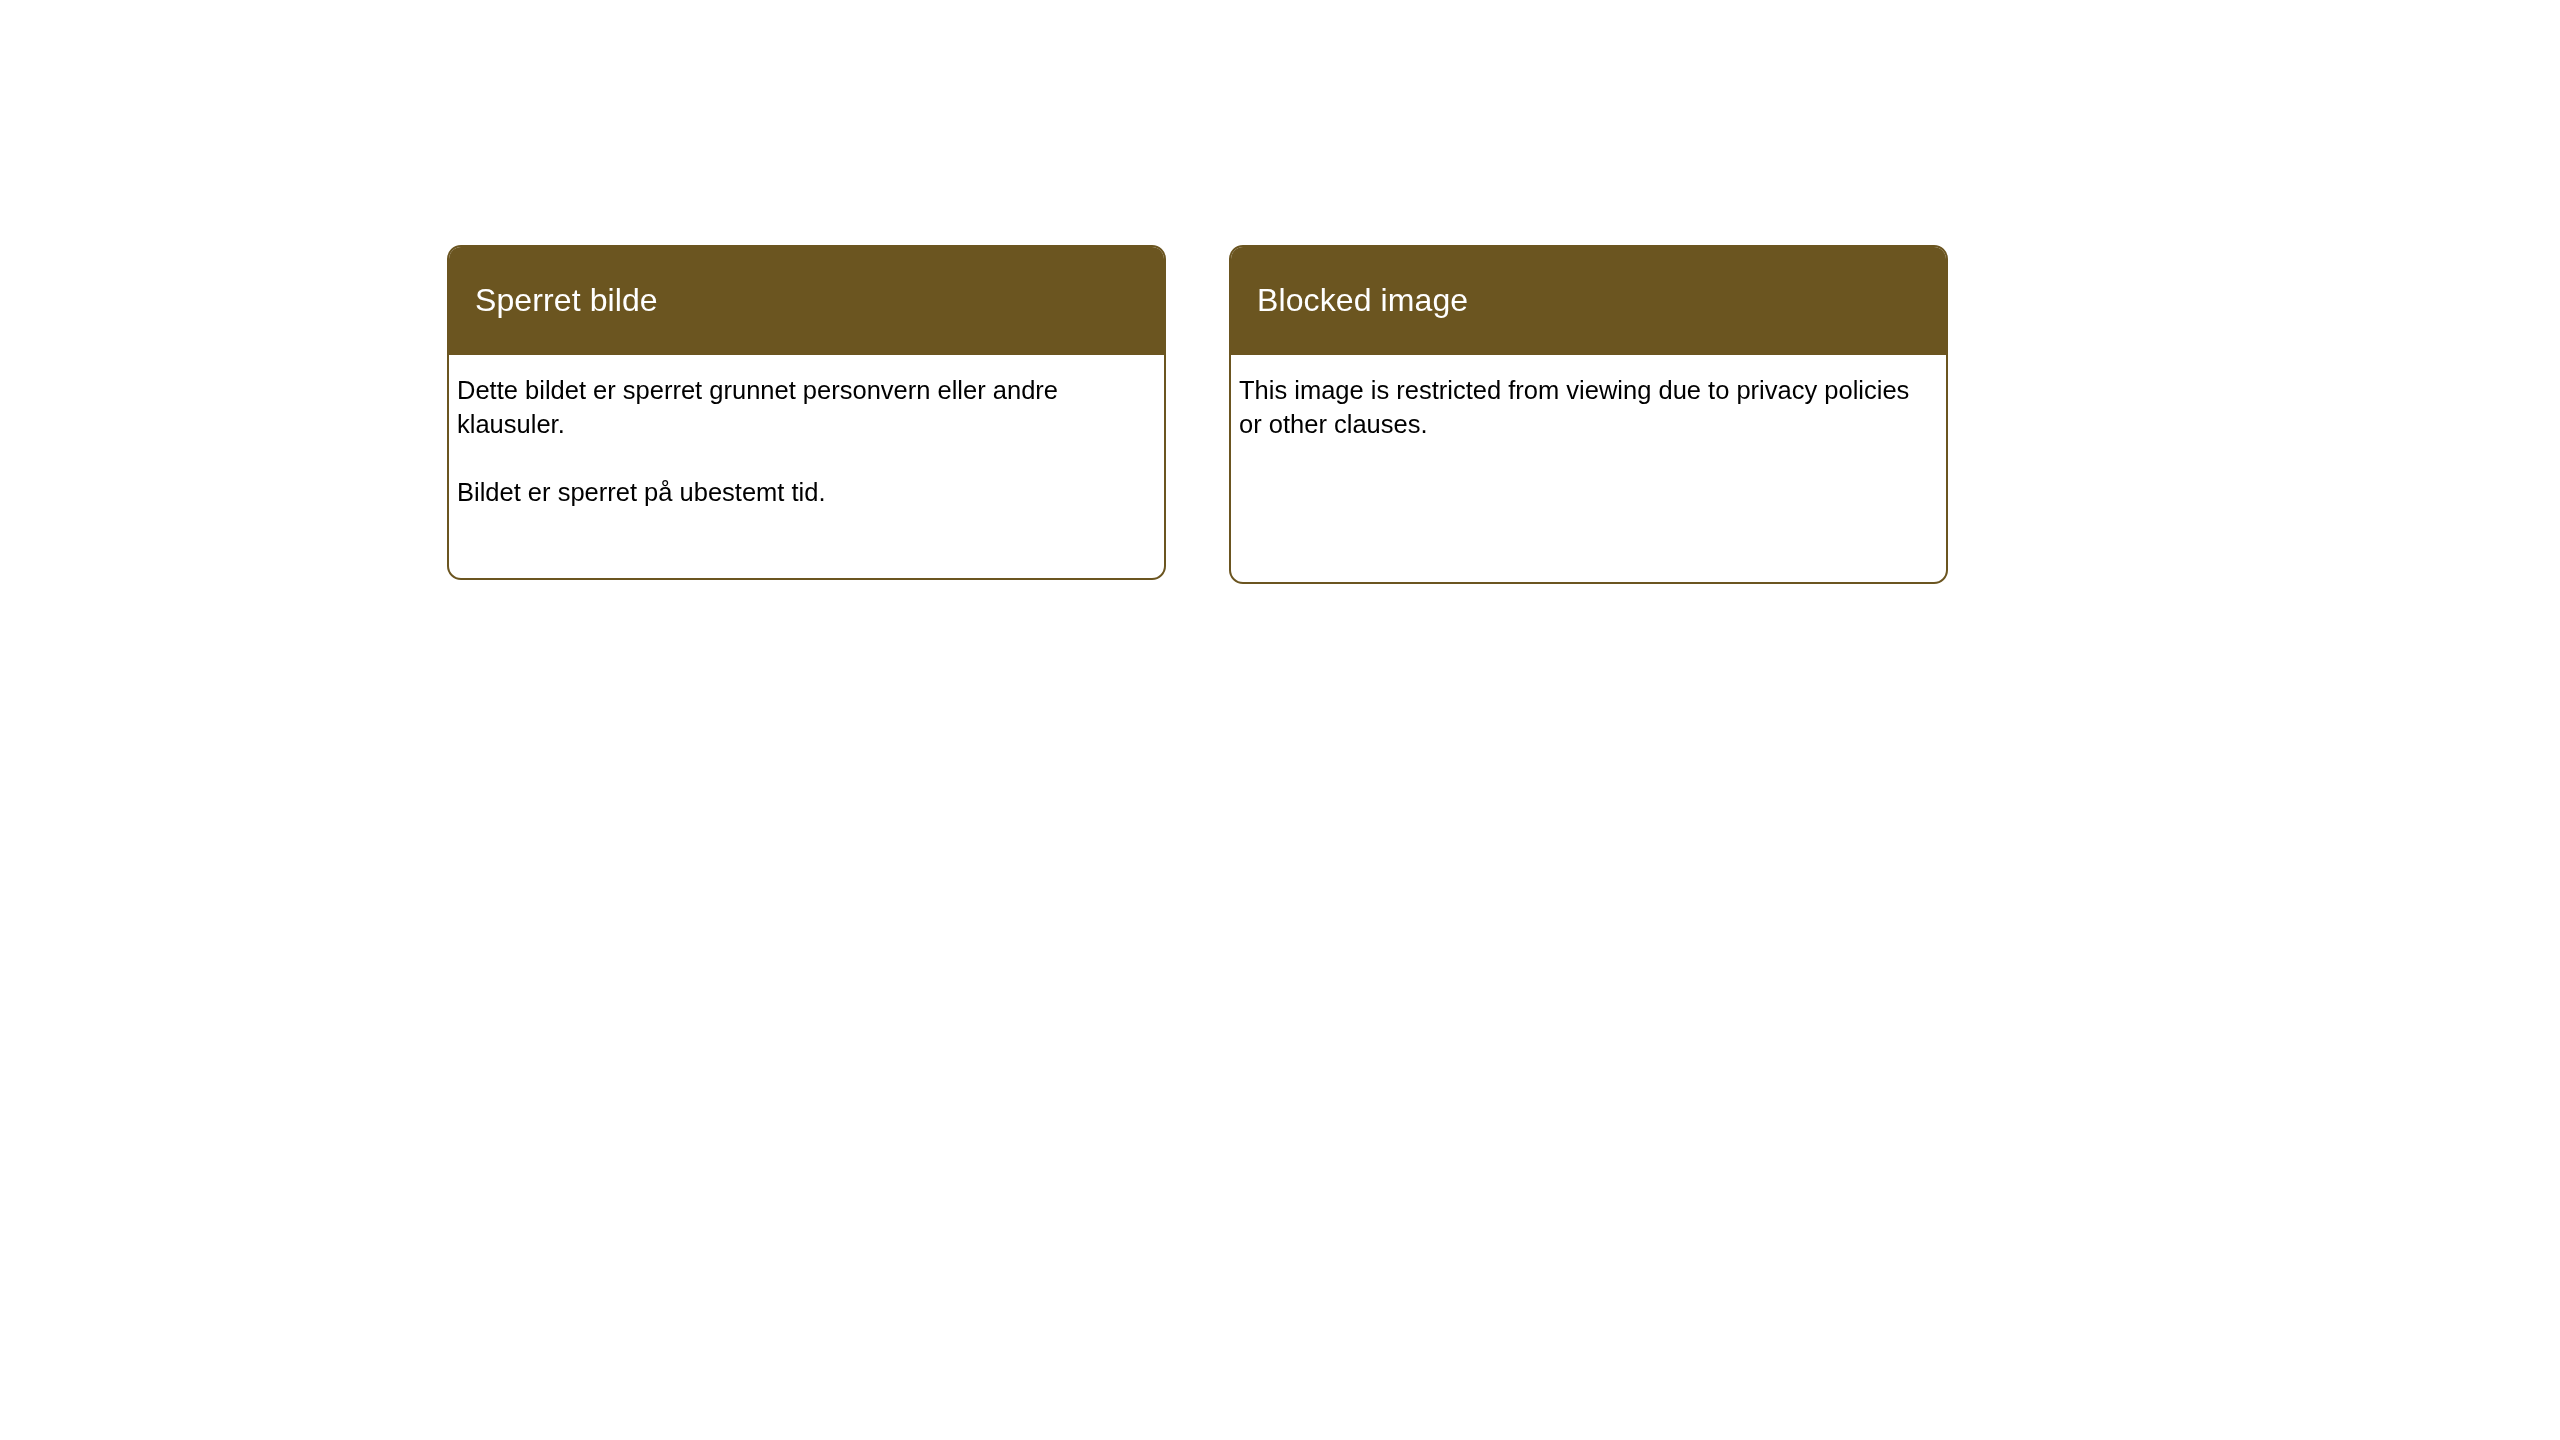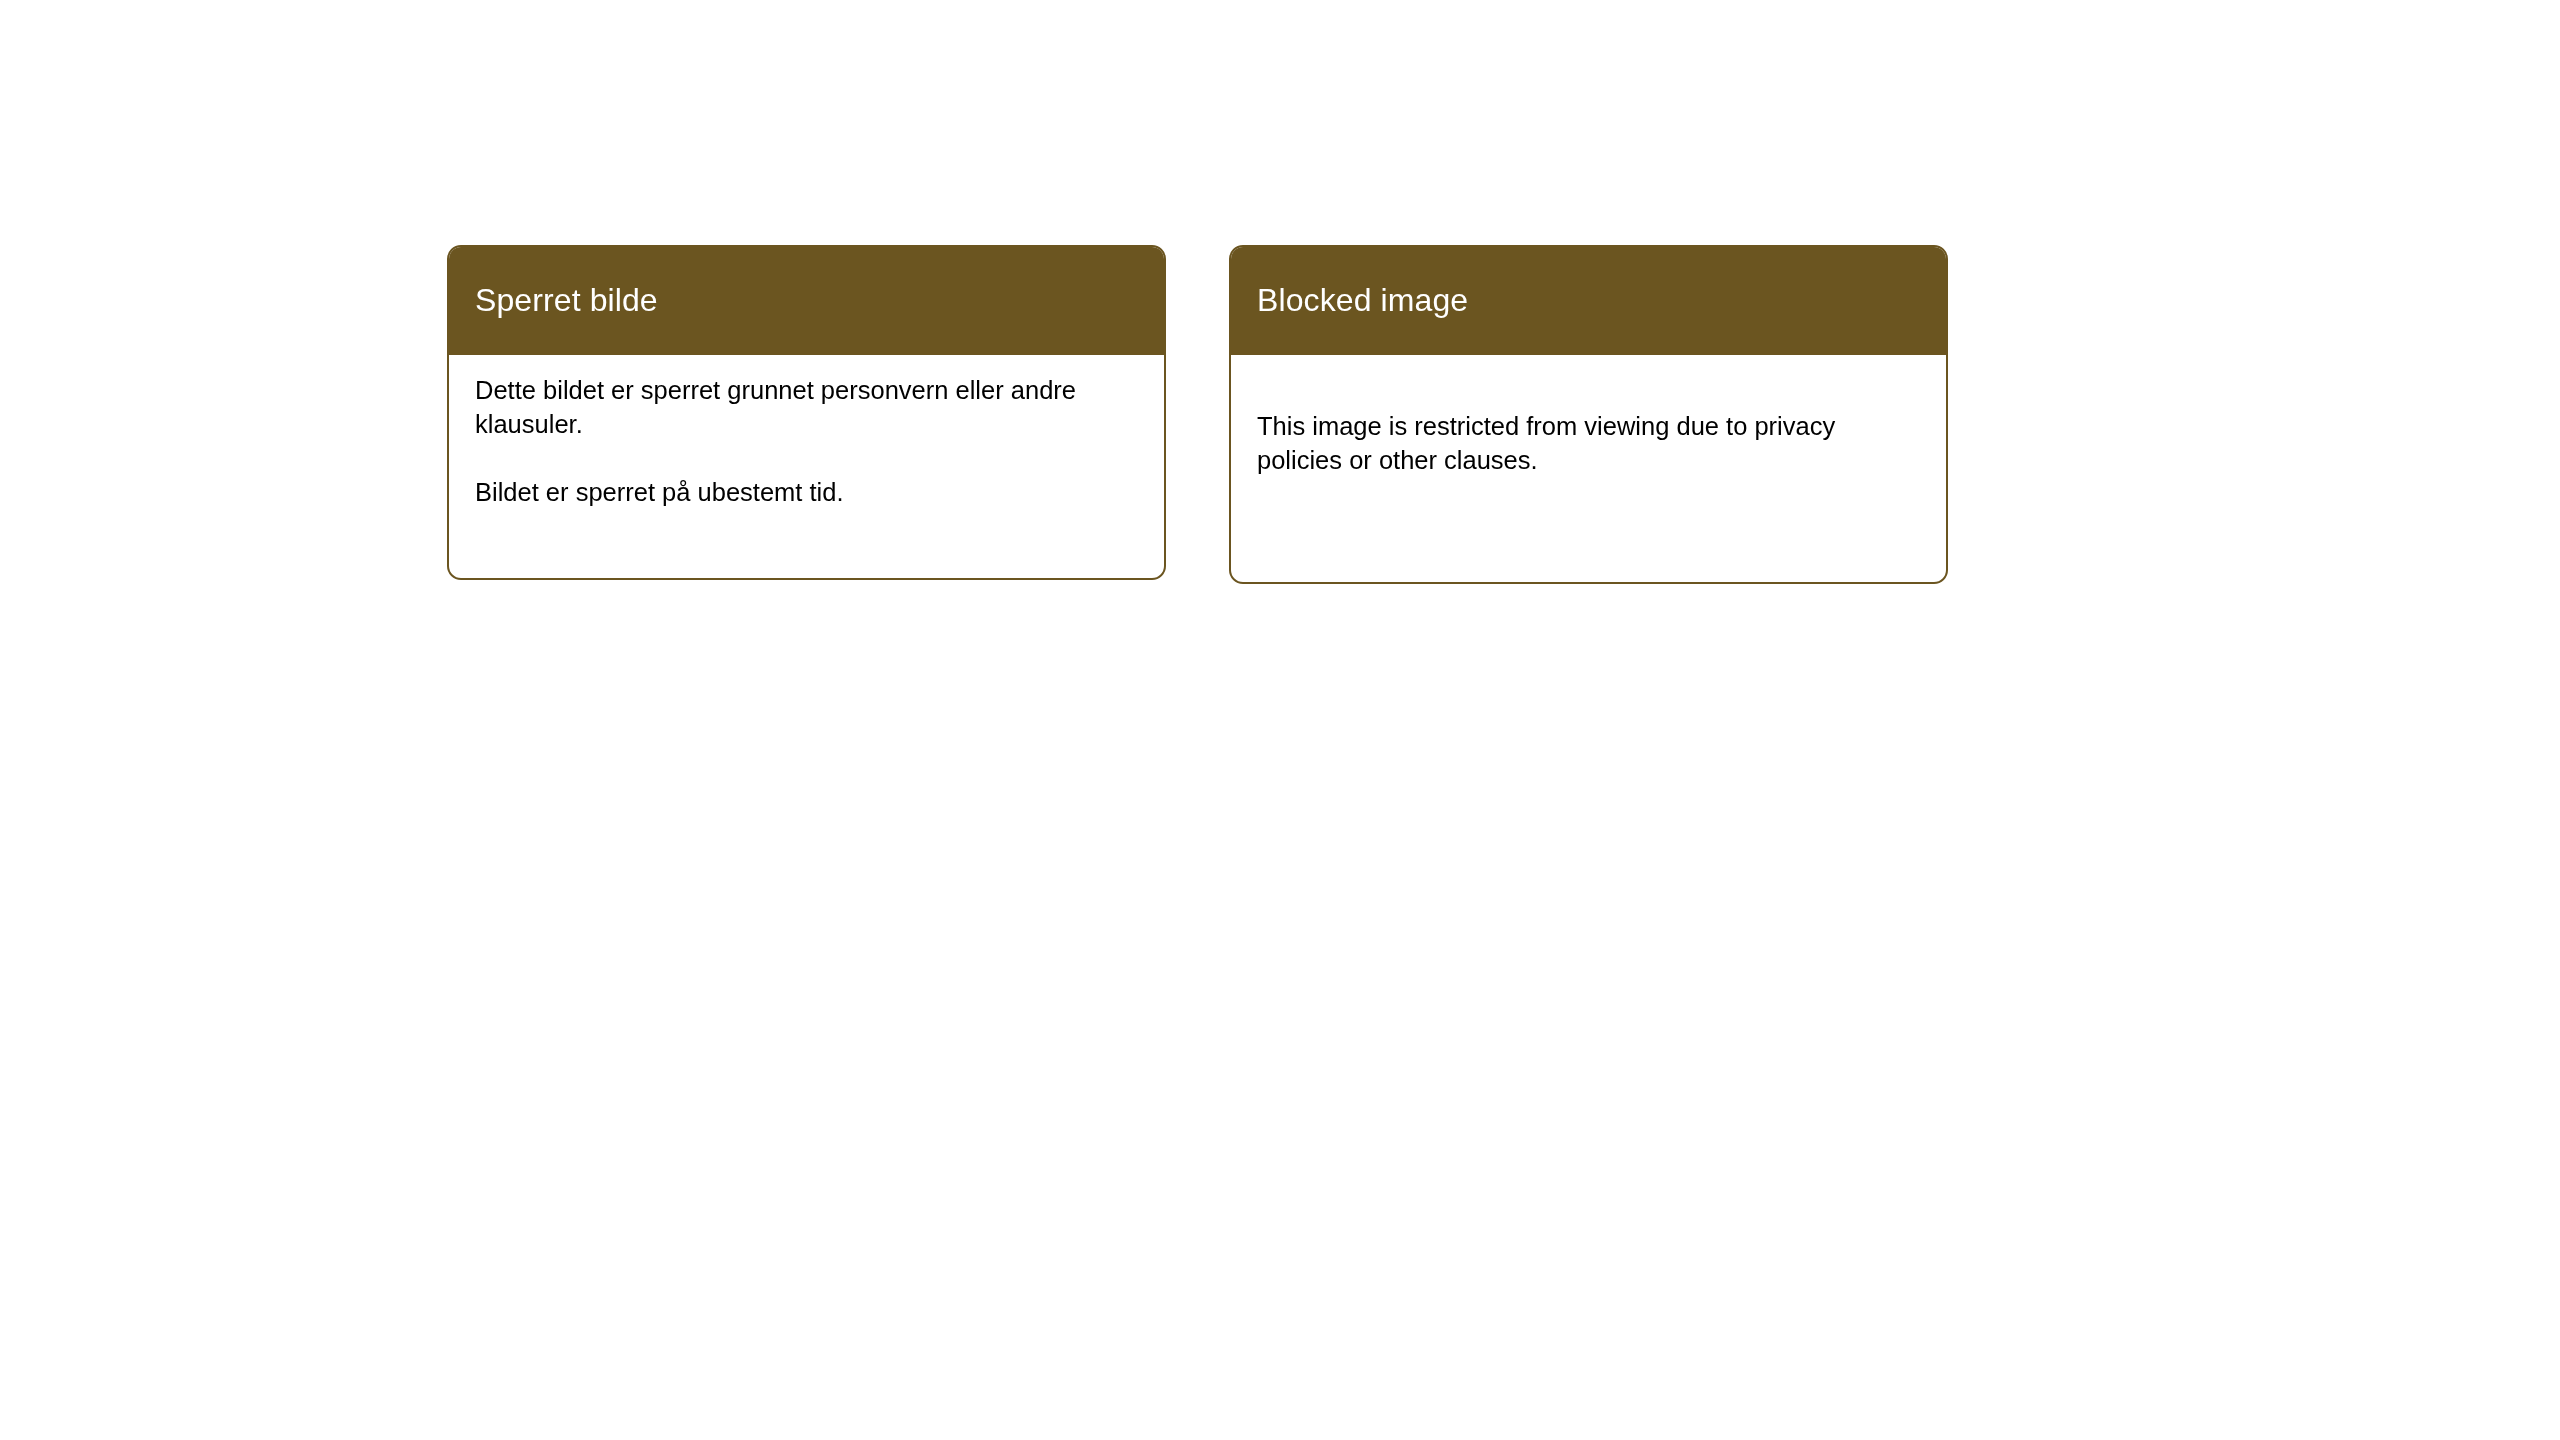--- a/index.html
+++ b/index.html
@@ -30,21 +30,20 @@
     background: #ffffff;
     border: 2px solid #6b5520;
     border-radius: 14px;
     overflow: hidden;
     display: flex;
     flex-direction: column;
   }
 
   .notice-card.card-en {
     min-height: 339px;
-    gap: 36px;
   }
   .notice-card.card-no {
     min-height: 335px;
   }
 
   .card-header {
     background: #6b5520;
     padding: 5px 0 8px 26px;
     min-height: 42px;
     display: flex;
@@ -54,21 +53,21 @@
   .card-title {
     color: #ffffff;
     font-size: 32px;
     line-height: 42px;
     font-weight: 400;
     letter-spacing: 0.1px;
     white-space: nowrap;
   }
 
   .card-body {
-    padding: 18px 26px 26px 26px;
+    padding: 18px 26px 26px 8px;
     flex: 1 1 auto;
   }
 
   .card-body p {
     margin: 0;
     color: #000000;
     font-size: 25.5px;
     line-height: 34px;
     font-weight: 400;
   }

